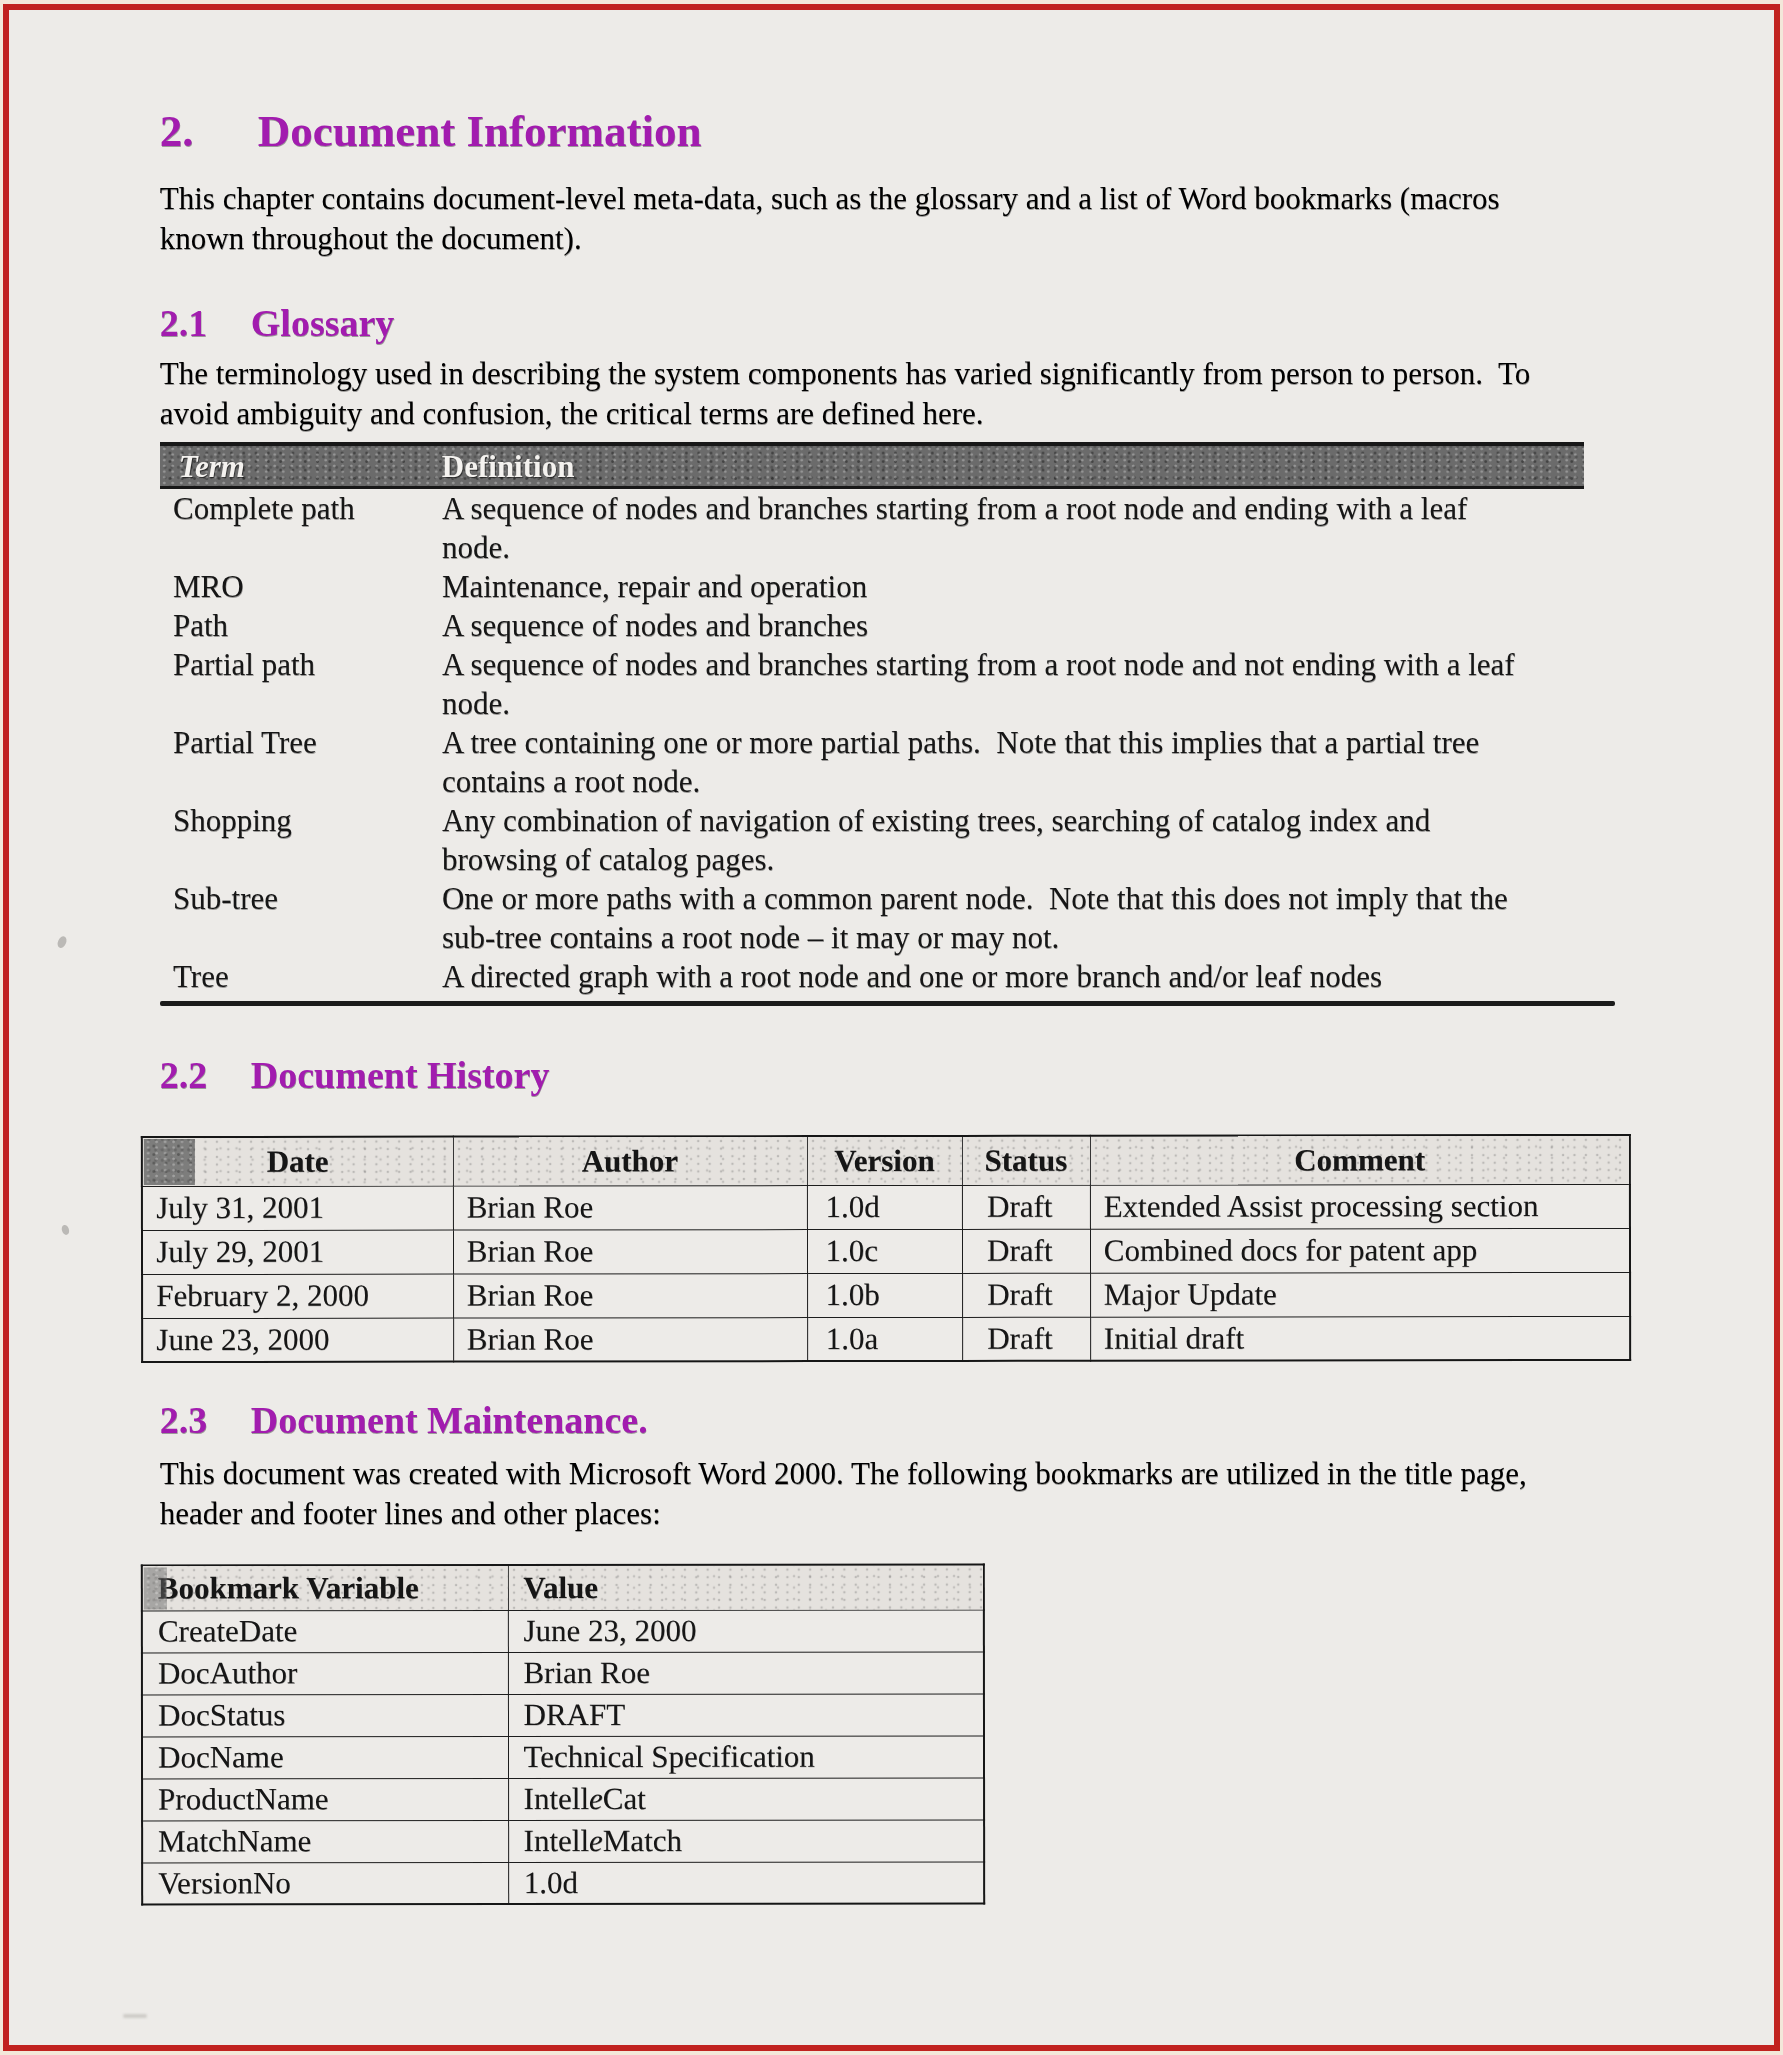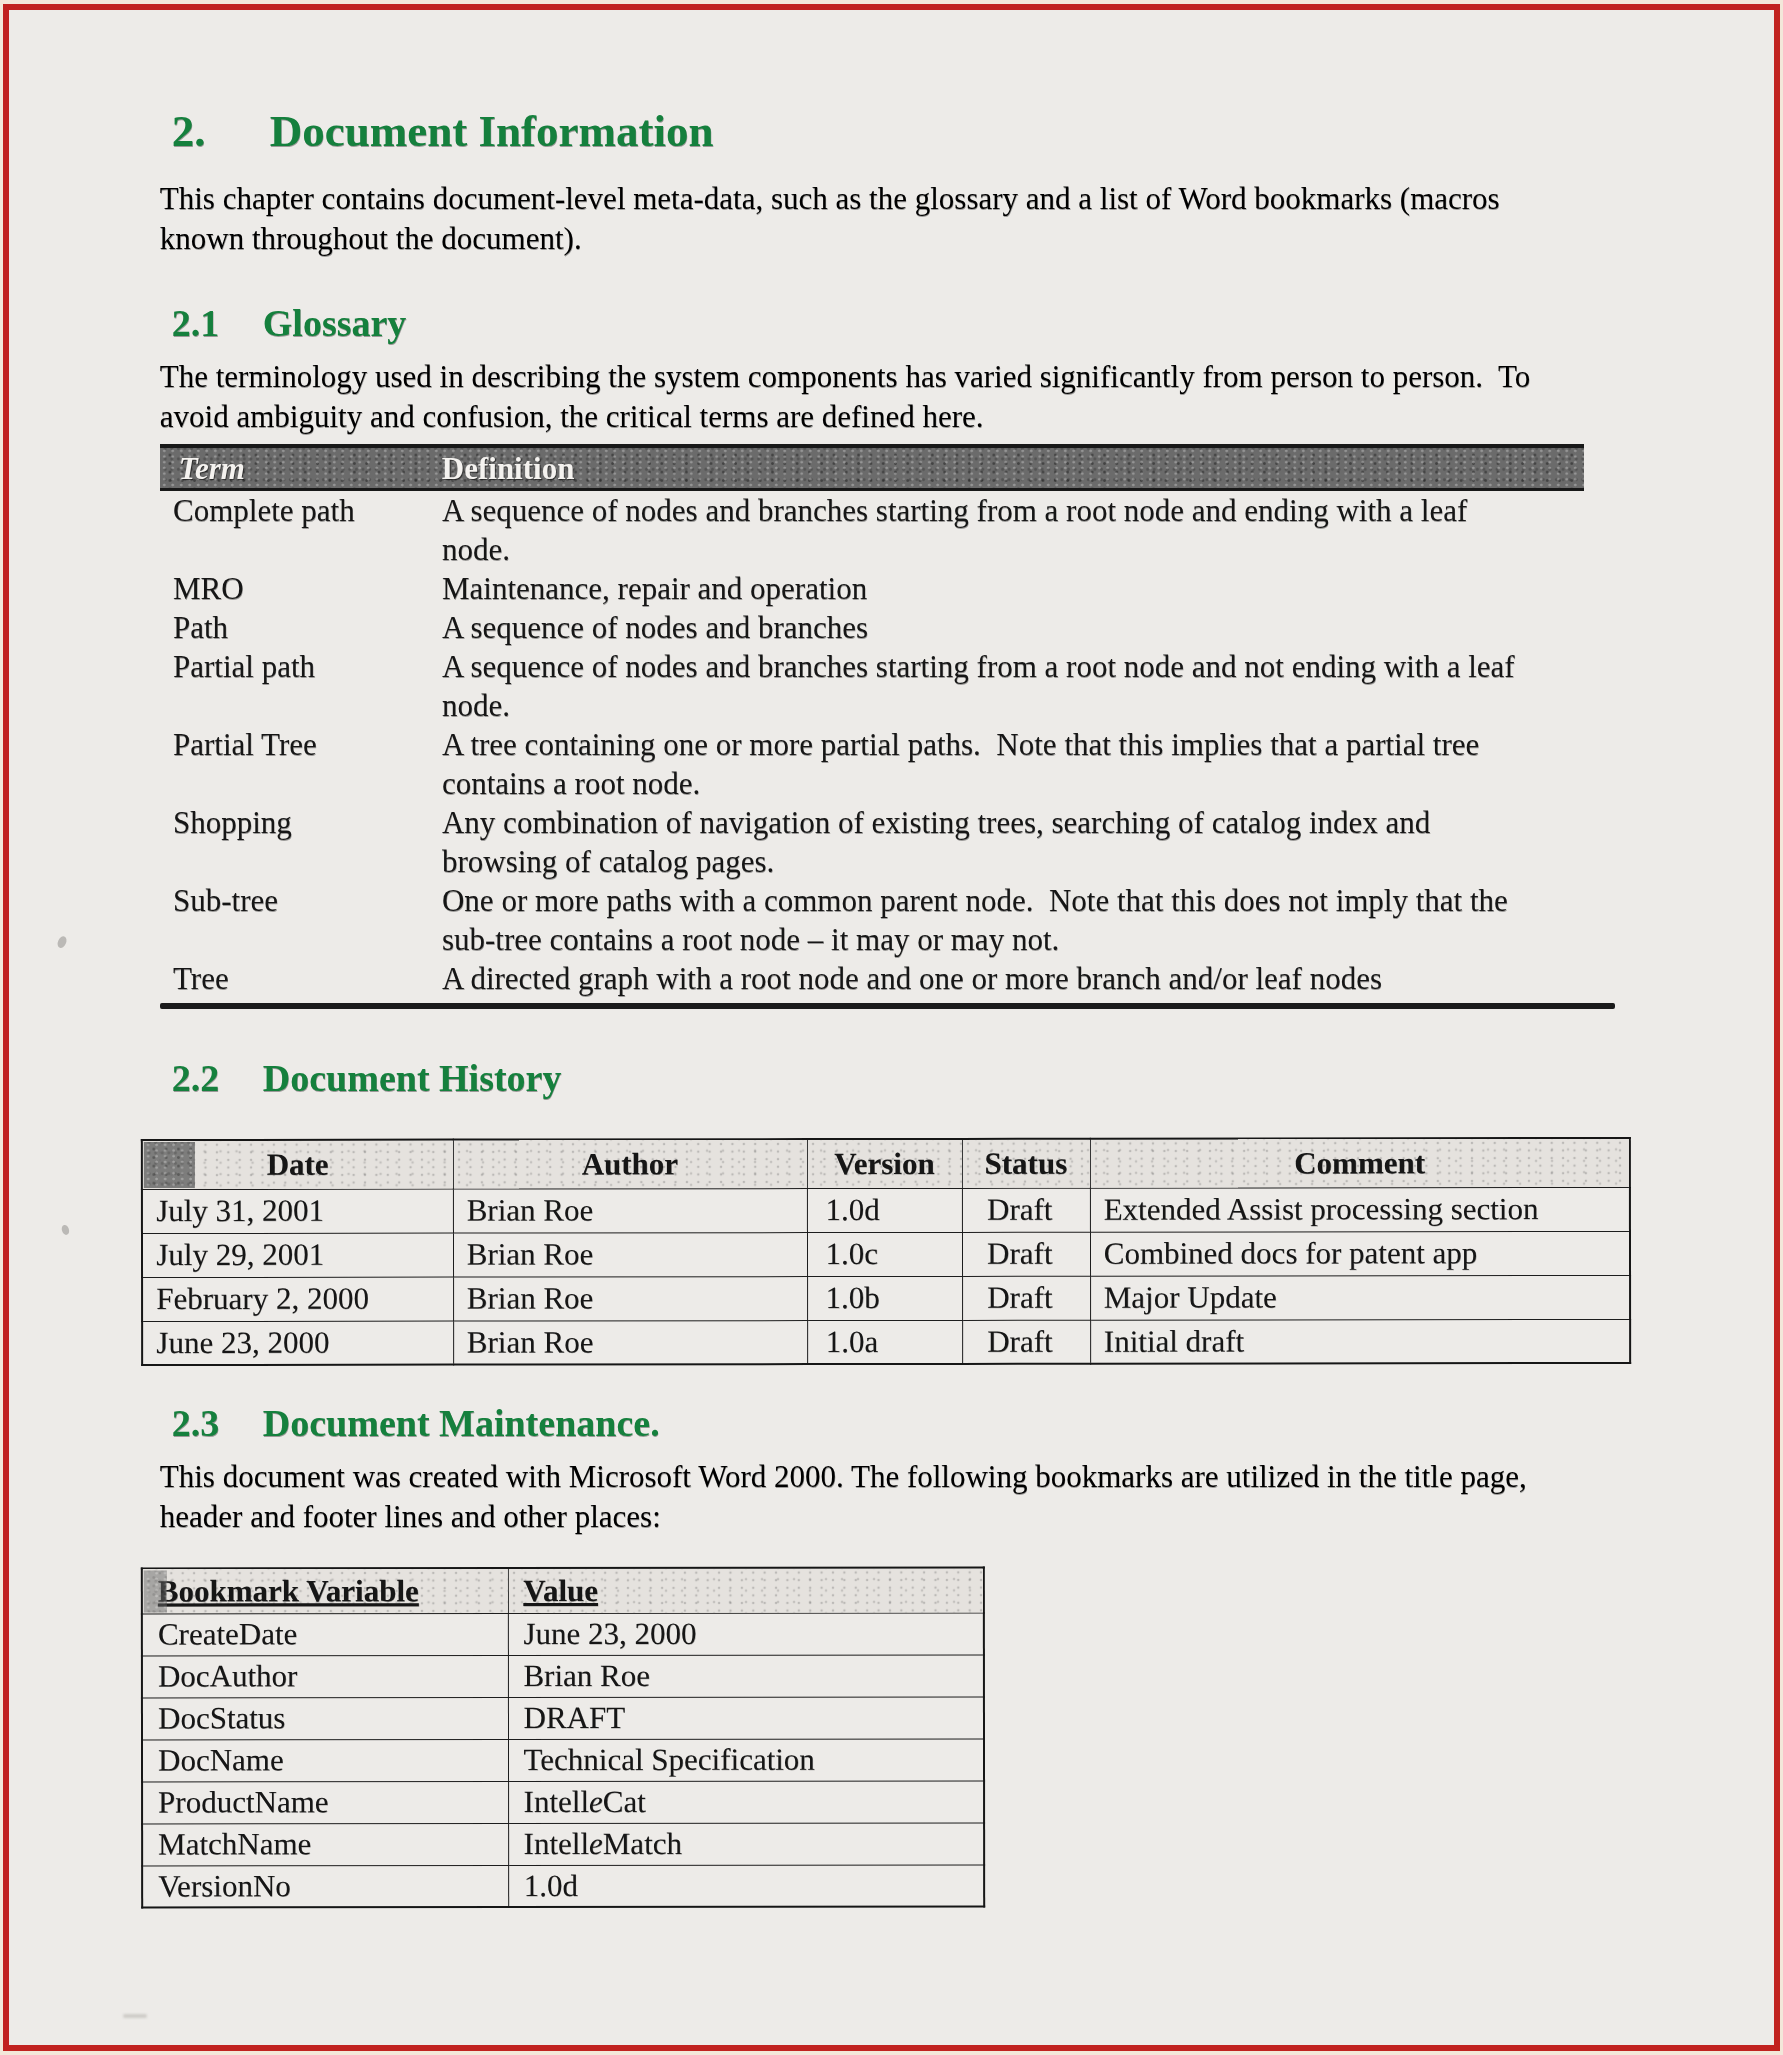--- a/index.html
+++ b/index.html
@@ -17,21 +17,21 @@
     box-sizing:border-box;
     overflow:hidden;
   }
   .content{
     position:relative;
     padding:0 0 0 151px;
     color:#1a1a1a;
     text-shadow:0.4px 0.5px 0.6px rgba(20,20,20,0.38);
   }
   
-  h1,h2{margin:12px;font-weight:bold;color:#15803d;}
+  h1,h2{margin:0;font-weight:bold;color:#a21caf;}
   h1{font-size:45px;line-height:53px;margin-top:95px;}
   h2{font-size:38px;line-height:44px;}
   .hnum1{display:inline-block;width:98px;}
   .hnum2{display:inline-block;width:91px;}
   h2.g{margin-top:42px;}
   h2.h{margin-top:47px;}
   h2.m{margin-top:36px;}
   
   p.body{
     margin:0;font-size:31px;line-height:40px;color:#000000;
@@ -90,21 +90,21 @@
     vertical-align:middle;
     overflow:hidden;white-space:nowrap;
     box-sizing:border-box;
   }
   .htable{width:1489px;margin-top:38px;transform:rotate(-0.08deg);}
   .htable th{height:49px;font-weight:bold;text-align:center;position:relative;}
   .htable td{height:44px;text-align:left;padding:0 0 0 13.2px;}
   .htable td.c-status{padding-left:24.6px;}
   .htable td.c-version{padding-left:18px;}
   .btable{width:842px;margin-top:30px;transform:rotate(-0.06deg);}
-  .btable th{height:45px;font-weight:bold;text-align:left;padding-left:15px;position:relative;text-decoration:underline;}
+  .btable th{height:45px;font-weight:bold;text-align:left;padding-left:15px;position:relative;}
   .btable td{height:42px;padding-left:15px;}
   .darkstrip{
     position:absolute;left:0.9px;top:0.9px;bottom:0.9px;width:51px;
     opacity:0.85;
   }
   .darkstrip.narrow{width:23px;opacity:0.5;}
   .it{font-style:italic;}
   
   .speck{position:absolute;background:rgba(95,92,88,0.35);border-radius:50%;}
   .speck1{left:49px;top:926px;width:7.6px;height:12.3px;transform:rotate(24deg);}

